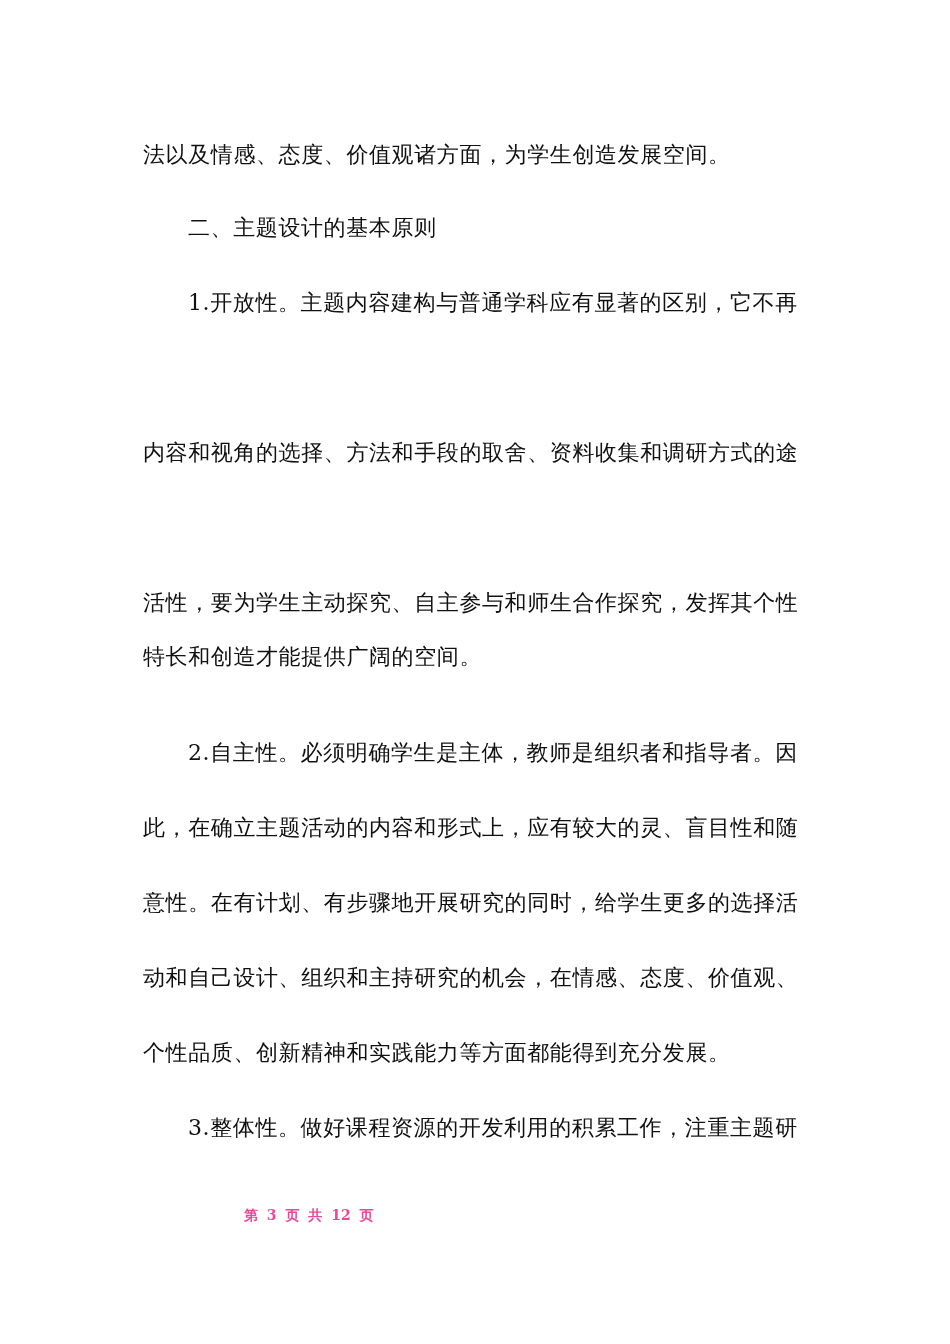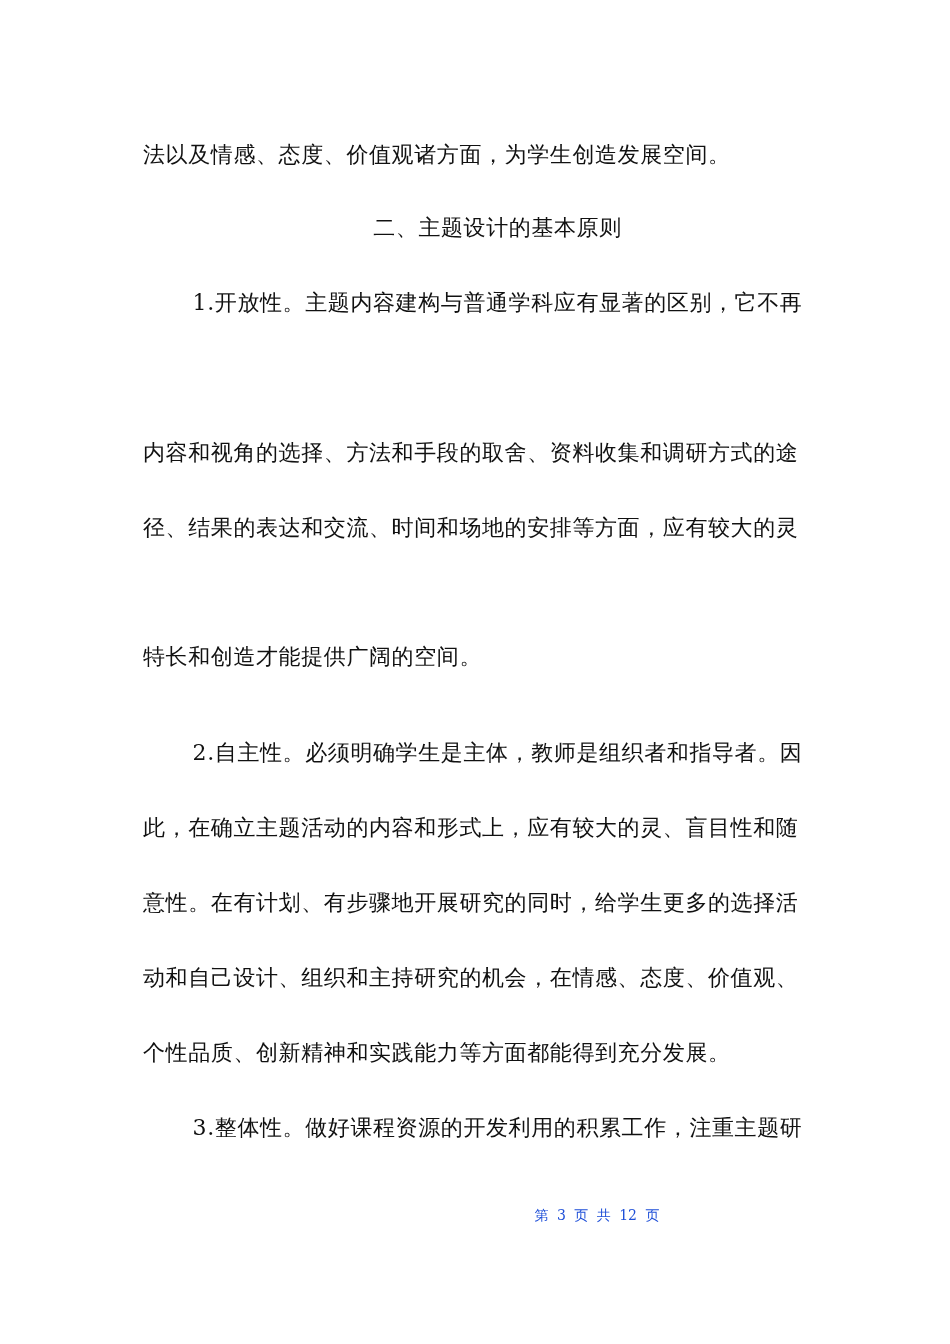--- a/index.html
+++ b/index.html
@@ -9,43 +9,44 @@
     position: absolute;
     left: 143px;
     width: 664px;
     font-family: "DejaVu Serif", "Liberation Serif", serif;
     font-size: 22px;
     line-height: 30px;
     color: #111;
     white-space: nowrap;
     letter-spacing: 0.6px;
   }
-  .indent { left: 188px; width: 619px; text-align: center; }
+  .indent { left: 188px; width: 619px; }
   .footer {
     position: absolute;
     left: 0; width: 950px;
     top: 1207px;
-    text-align: center;
+    text-align: left;
     font-family: "DejaVu Serif", "Liberation Serif", serif;
     font-size: 14px;
-    color: #1d4ed8;
+    color: #ec4899;
     padding-left: 244px;
     box-sizing: border-box;
     word-spacing: 4px;
+    font-weight: bold;
   }
 </style>
 </head>
 <body>
 
 <div class="page">
   <div class="line" style="top:140px">法以及情感、态度、价值观诸方面，为学生创造发展空间。</div>
   <div class="line indent" style="top:213px">二、主题设计的基本原则</div>
   <div class="line indent" style="top:288px">1.开放性。主题内容建构与普通学科应有显著的区别，它不再</div>
   <div class="line" style="top:438px">内容和视角的选择、方法和手段的取舍、资料收集和调研方式的途</div>
-  <div class="line" style="top:513px">径、结果的表达和交流、时间和场地的安排等方面，应有较大的灵</div>
+  <div class="line" style="top:588px">活性，要为学生主动探究、自主参与和师生合作探究，发挥其个性</div>
   <div class="line" style="top:642px">特长和创造才能提供广阔的空间。</div>
   <div class="line indent" style="top:738px">2.自主性。必须明确学生是主体，教师是组织者和指导者。因</div>
   <div class="line" style="top:813px">此，在确立主题活动的内容和形式上，应有较大的灵、盲目性和随</div>
   <div class="line" style="top:888px">意性。在有计划、有步骤地开展研究的同时，给学生更多的选择活</div>
   <div class="line" style="top:963px">动和自己设计、组织和主持研究的机会，在情感、态度、价值观、</div>
   <div class="line" style="top:1038px">个性品质、创新精神和实践能力等方面都能得到充分发展。</div>
   <div class="line indent" style="top:1113px">3.整体性。做好课程资源的开发利用的积累工作，注重主题研</div>
 
   <div class="footer">第 3 页 共 12 页</div>
 </div>

